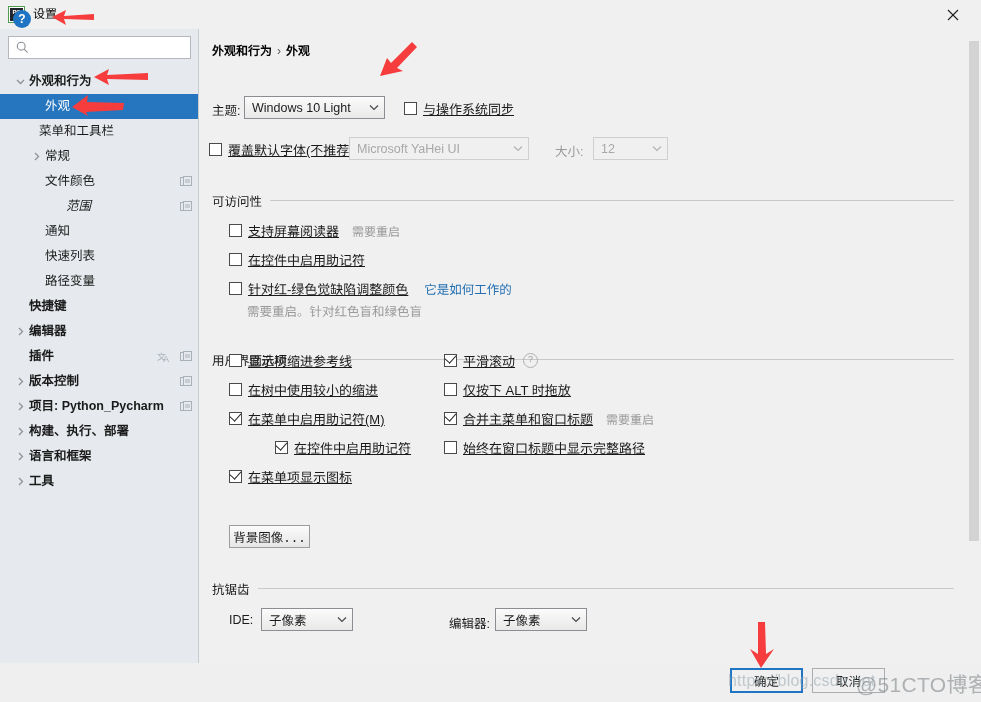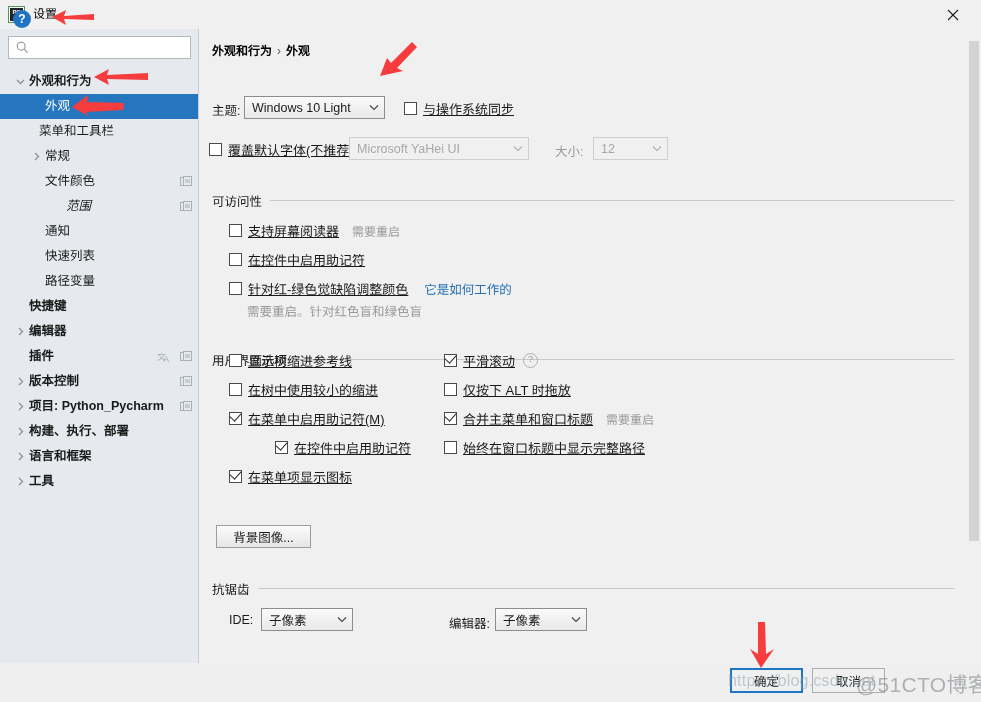--- a/index.html
+++ b/index.html
@@ -675,21 +675,21 @@
       <div class="cb-row" style="left: 245px; top: 380px;">
         <span class="cb checked"></span>
         <span class="cb-label">合并主菜单和窗口标题</span>
         <span class="cb-hint">需要重启</span>
       </div>
       <div class="cb-row" style="left: 245px; top: 409px;">
         <span class="cb"></span>
         <span class="cb-label">始终在窗口标题中显示完整路径</span>
       </div>
     </div>
-  <div class="btn" style="left:17px;top:496px;width:95px;height:23px;">背景图像...</div>
+  <div class="btn" style="left:30px;top:496px;width:81px;height:23px;font-family:Liberation Mono, monospace;">背景图像...</div>
 
   <div class="section" style="top:551px;width:742px;">
     <span class="sec-title">抗锯齿</span>
     <span class="sec-rule"></span>
   </div>
   <div style="position:absolute;left:30px;top:584px;" class="lbl">IDE:</div>
   <div class="combo" style="left:62px;top:579px;width:92px;">
     <span class="combo-text">子像素</span>
     <span class="combo-arrow">
       <svg width="10" height="7" viewBox="0 0 10 7">

